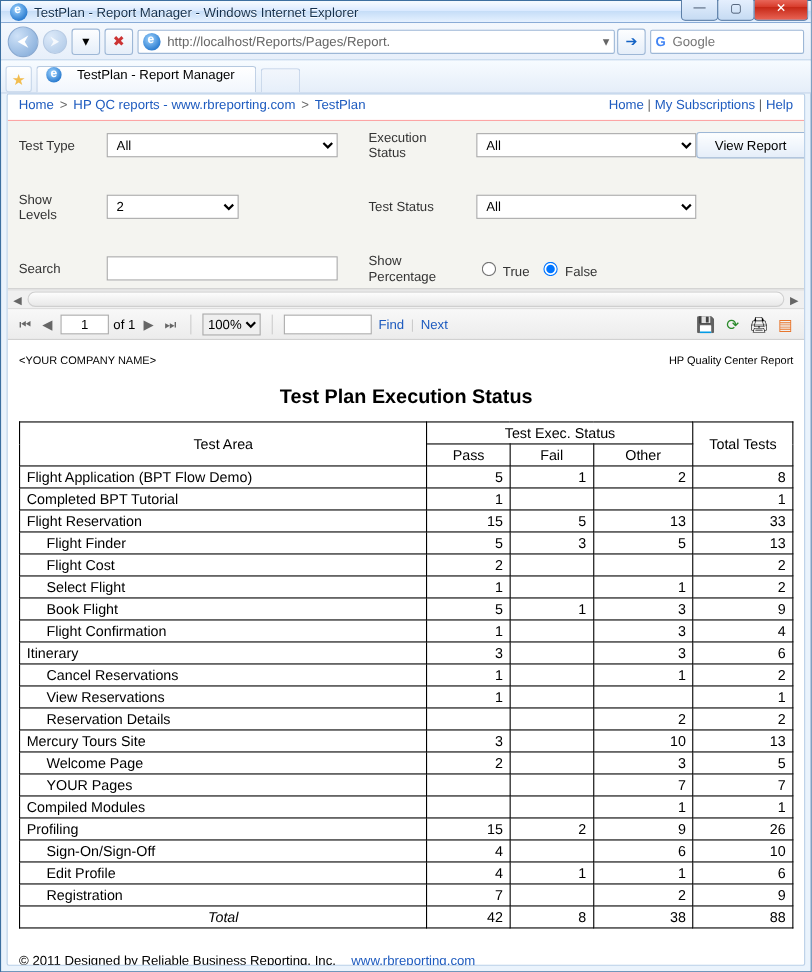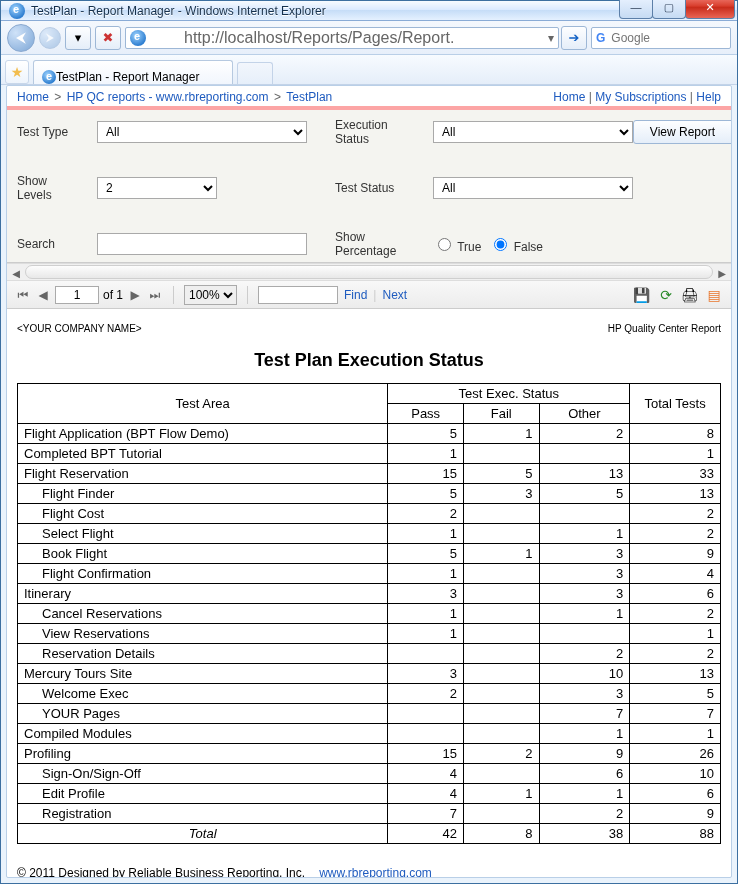--- a/index.html
+++ b/index.html
@@ -16,33 +16,33 @@
   .winbtn.min { }
   
   .navbar { height:34px; background:linear-gradient(#f4f8fd,#e7effa); border-bottom:1px solid #b9cfe7; display:flex; align-items:center; gap:4px; padding:0 6px;}
   .navbtn { width:28px; height:28px; border-radius:14px; border:1px solid #8aa9d0; background:radial-gradient(circle at 30% 30%,#cfe2f8,#7ca6d6); display:flex; align-items:center; justify-content:center; color:#fff; font-size:14px;}
   .navbtn.small { width:22px; height:22px; border-radius:11px; font-size:11px; }
   .navbtn.disabled { opacity:.55; }
   .tbbtn { width:26px; height:24px; border:1px solid #9db7d6; background:linear-gradient(#fdfeff,#e5eef9); display:flex; align-items:center; justify-content:center; border-radius:3px; font-size:13px;}
   .addr-wrap{ flex:1; display:flex; align-items:center; gap:2px;}
   .addrbox { flex:1; height:22px; border:1px solid #9db7d6; background:#fff; border-radius:2px; display:flex; align-items:center; padding:0 4px; gap:4px; color:#777; min-width:0;}
   .addrbox .fav { width:16px; height:16px; }
-  .addrbox input { border:0; outline:0; flex:1; font-size:16px; color:#666; min-width:0;margin-left:32px;}
+  .addrbox input { border:0; outline:0; flex:1; font-size:12px; color:#666; min-width:0;}
   .searchbox { width:140px; height:22px; border:1px solid #9db7d6; background:#fff; border-radius:2px; display:flex; align-items:center; padding:0 4px; gap:4px; color:#888;}
   .searchbox input{ border:0; outline:0; flex:1; font-size:12px; color:#888; min-width:0;}
   
   .tabbar { height:30px; background:linear-gradient(#f7fbff,#e5eef9); border-bottom:1px solid #c3d3e8; display:flex; align-items:flex-end; padding:0 4px; gap:4px;}
   .favstar { width:24px; height:24px; border:1px solid #c8d7ea; border-radius:3px; display:flex; align-items:center; justify-content:center; background:linear-gradient(#fff,#eef4fc); color:#f2bd4f; font-size:14px;}
-  .tab { height:24px; min-width:200px; border:1px solid #b6c9e0; border-bottom:none; border-radius:3px 3px 0 0; background:linear-gradient(#fff,#f1f6fd); display:flex; align-items:flex-end; gap:0; padding:0 8px; }
+  .tab { height:24px; min-width:200px; border:1px solid #b6c9e0; border-bottom:none; border-radius:3px 3px 0 0; background:linear-gradient(#fff,#f1f6fd); display:flex; align-items:flex-start; gap:14px; padding:0 8px; }
   .tab .favicon { width:14px; height:14px;}
   .blanktab { width:36px; height:22px; border:1px solid #c3d3e8; border-bottom:none; border-radius:3px 3px 0 0; background:linear-gradient(#f2f6fc,#e6effa);}
   
   .client { flex:1; background:#fff; border:1px solid #b9cfe7; margin:0 5px 5px 5px; display:flex; flex-direction:column; overflow:hidden; border-radius:2px;}
   
-  .crumbrow { height:24px; display:flex; align-items:flex-end; padding:2px 10px; border-bottom:4px solid #fca5a5; font-size:12px;}
+  .crumbrow { height:24px; display:flex; align-items:flex-start; padding:2px 10px; border-bottom:1px solid #fca5a5; font-size:12px;}
   .crumbrow .left { color:#1e5bbf; }
   .crumbrow .left .sep { color:#666; margin:0 2px;}
   .crumbrow .right { margin-left:auto; color:#1e5bbf;}
   .crumbrow a, .link { color:#1e5bbf; text-decoration:none; }
   
   .params { background:#f4f4f0; border-bottom:1px solid #ccc; padding:8px 10px 4px 10px; display:grid; grid-template-columns: 52px 210px 70px 200px 100px; row-gap:12px; column-gap:14px; align-items:center; position:relative;gap:28px;}
   .params label { color:#333; font-size:12px; }
   .params select, .params input[type=text]{ width:100%; height:22px; border:1px solid #a9a9a9; background:#fff; font-size:12px; padding:0 4px;}
   .viewbtn { position:absolute; right:-1px; top:10px; height:24px; padding:0 16px; border:1px solid #9db7d6; border-radius:3px 0 0 3px; background:linear-gradient(#fdfeff,#e5eef9); font-size:12px;}
   .radio-group { display:flex; gap:8px; align-items:center; font-size:12px;}
@@ -296,21 +296,21 @@
               <td class="num">2</td>
             </tr>
             <tr class="row">
               <td class="name">Mercury Tours Site</td>
               <td class="num">3</td>
               <td class="num"></td>
               <td class="num">10</td>
               <td class="num">13</td>
             </tr>
             <tr class="row">
-              <td class="name indent1">Welcome Exec</td>
+              <td class="name indent1">Welcome Page</td>
               <td class="num">2</td>
               <td class="num"></td>
               <td class="num">3</td>
               <td class="num">5</td>
             </tr>
             <tr class="row">
               <td class="name indent1">YOUR Pages</td>
               <td class="num"></td>
               <td class="num"></td>
               <td class="num">7</td>

